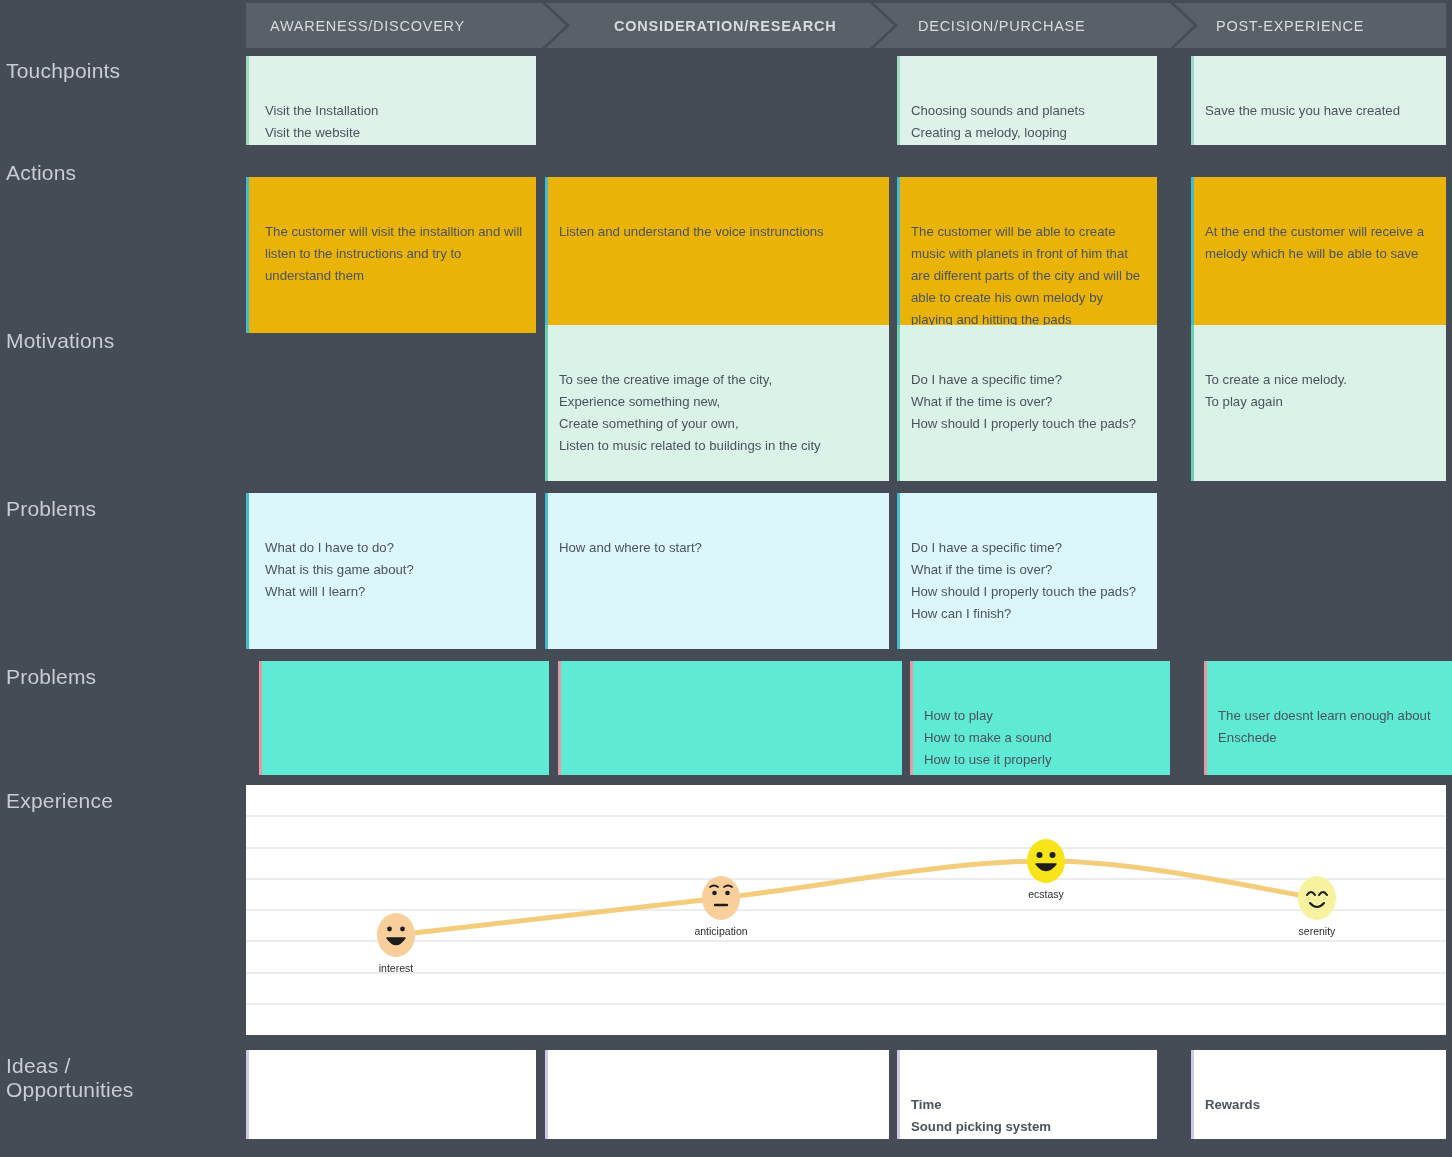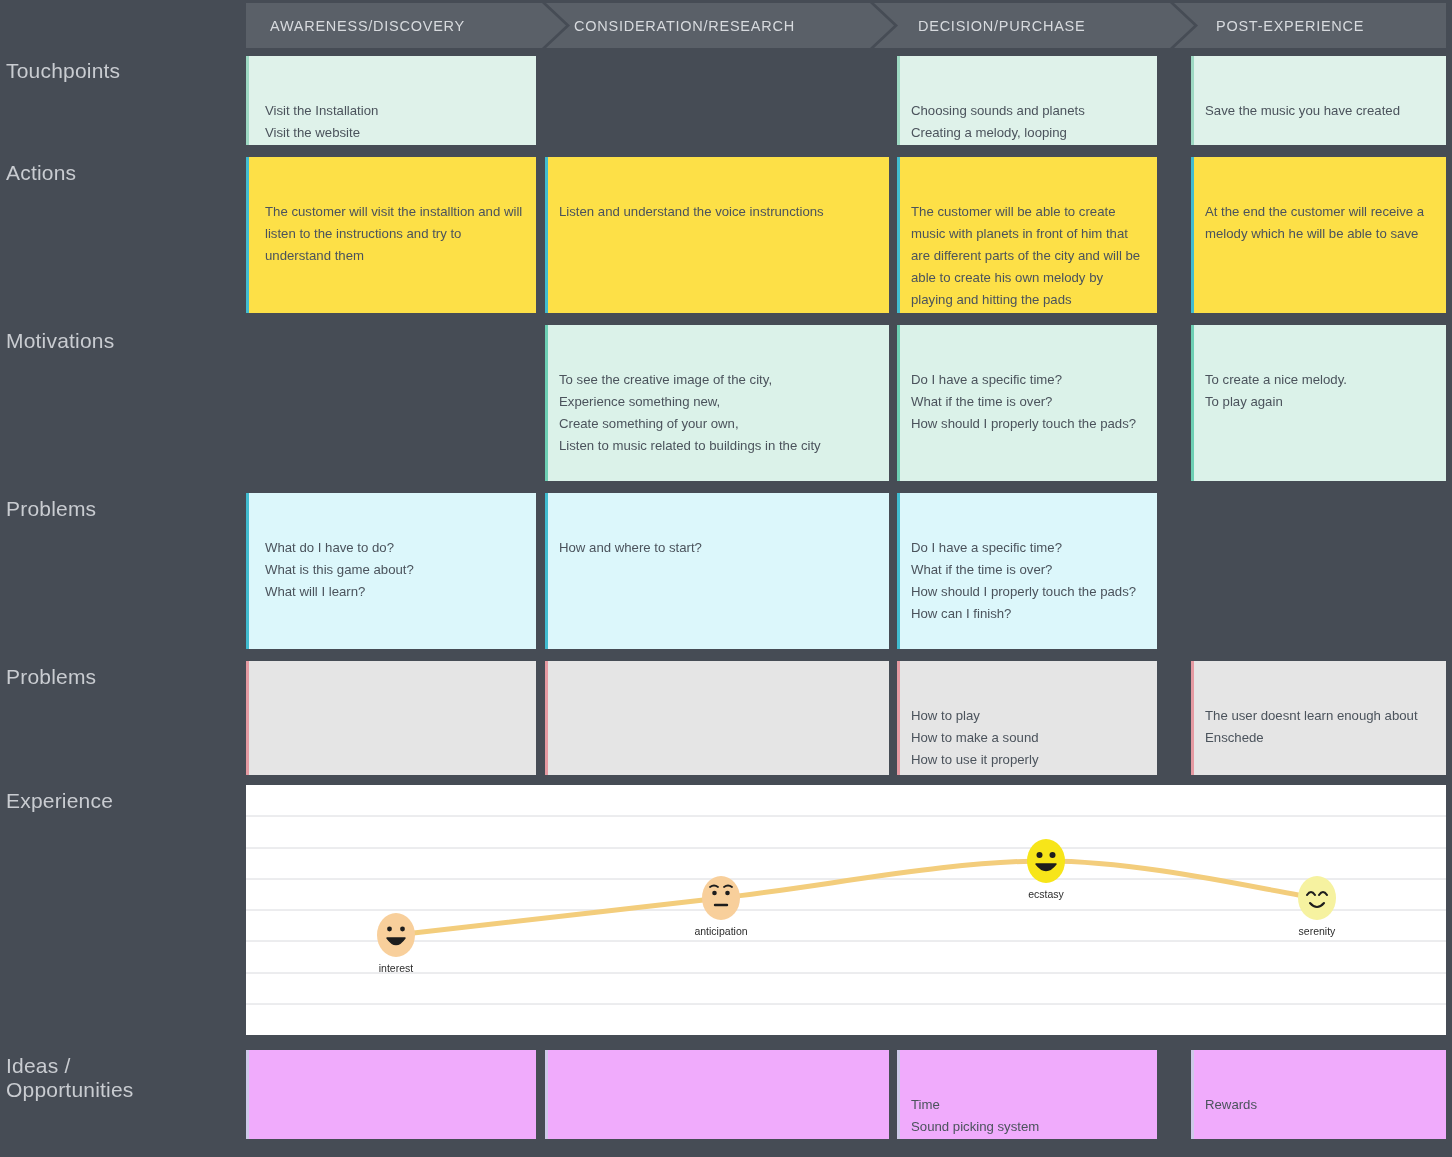--- a/index.html
+++ b/index.html
@@ -50,21 +50,21 @@
     color: #d7dade;
     font-size: 14.5px;
     letter-spacing: 0.75px;
     white-space: nowrap;
   }
   .chev.c1 { left: 0;    width: 320px; clip-path: polygon(0 0, 296px 0, 320px 50%, 296px 100%, 0 100%); }
   .chev.c2 { left: 300px; width: 348px; clip-path: polygon(0 0, 324px 0, 348px 50%, 324px 100%, 0 100%, 24px 50%); }
   .chev.c3 { left: 628px; width: 320px; clip-path: polygon(0 0, 296px 0, 320px 50%, 296px 100%, 0 100%, 24px 50%); }
   .chev.c4 { left: 928px; width: 272px; clip-path: polygon(0 0, 272px 0, 272px 100%, 0 100%, 24px 50%); }
   .chev.c1 .ctext { margin-left: 24px; }
-  .chev.c2 .ctext { margin-left: 28px; }
+  .chev.c2 .ctext { margin-left: 68px; font-weight: bold; }
   .chev.c3 .ctext { margin-left: 44px; }
   .chev.c4 .ctext { margin-left: 42px; }
 
   
   .row { position: absolute; left: 246px; width: 1200px; }
   .cell {
     position: absolute;
     top: 0;
     height: 100%;
     padding: 22px 12px 10px 11px;
@@ -78,25 +78,25 @@
   .cell .ctxt { display: block; }
 
   
   .col1 { left: 0px;   width: 290px; padding-left: 16px; }
   .col2 { left: 299px; width: 344px; }
   .col3 { left: 651px; width: 260px; }
   .col4 { left: 945px; width: 255px; }
 
   
   .tone-touch  { background: #dff2ea; border-left-color: #9ed9c3; }
-  .tone-action { background: #fde047; border-left-color: #41bcd0; }
+  .tone-action { background: #eab308; border-left-color: #41bcd0; margin-top: 20px; }
   .tone-motiv  { background: #dbf2e9; border-left-color: #6dcfb3; }
   .tone-quest  { background: #dcf7fb; border-left-color: #41bcd0; }
-  .tone-prob   { background: #e5e5e5; border-left-color: #e59aa2; }
-  .tone-idea   { background: #f0abfc; border-left-color: #cdc9e8; }
+  .tone-prob   { background: #5eead4; border-left-color: #e59aa2; margin-left: 13px; }
+  .tone-idea   { background: #ffffff; border-left-color: #cdc9e8; font-weight: bold; }
 
   
   #exprow {
     position: absolute;
     left: 246px;
     top: 785px;
     width: 1200px;
     height: 250px;
     background: #ffffff;
   }

